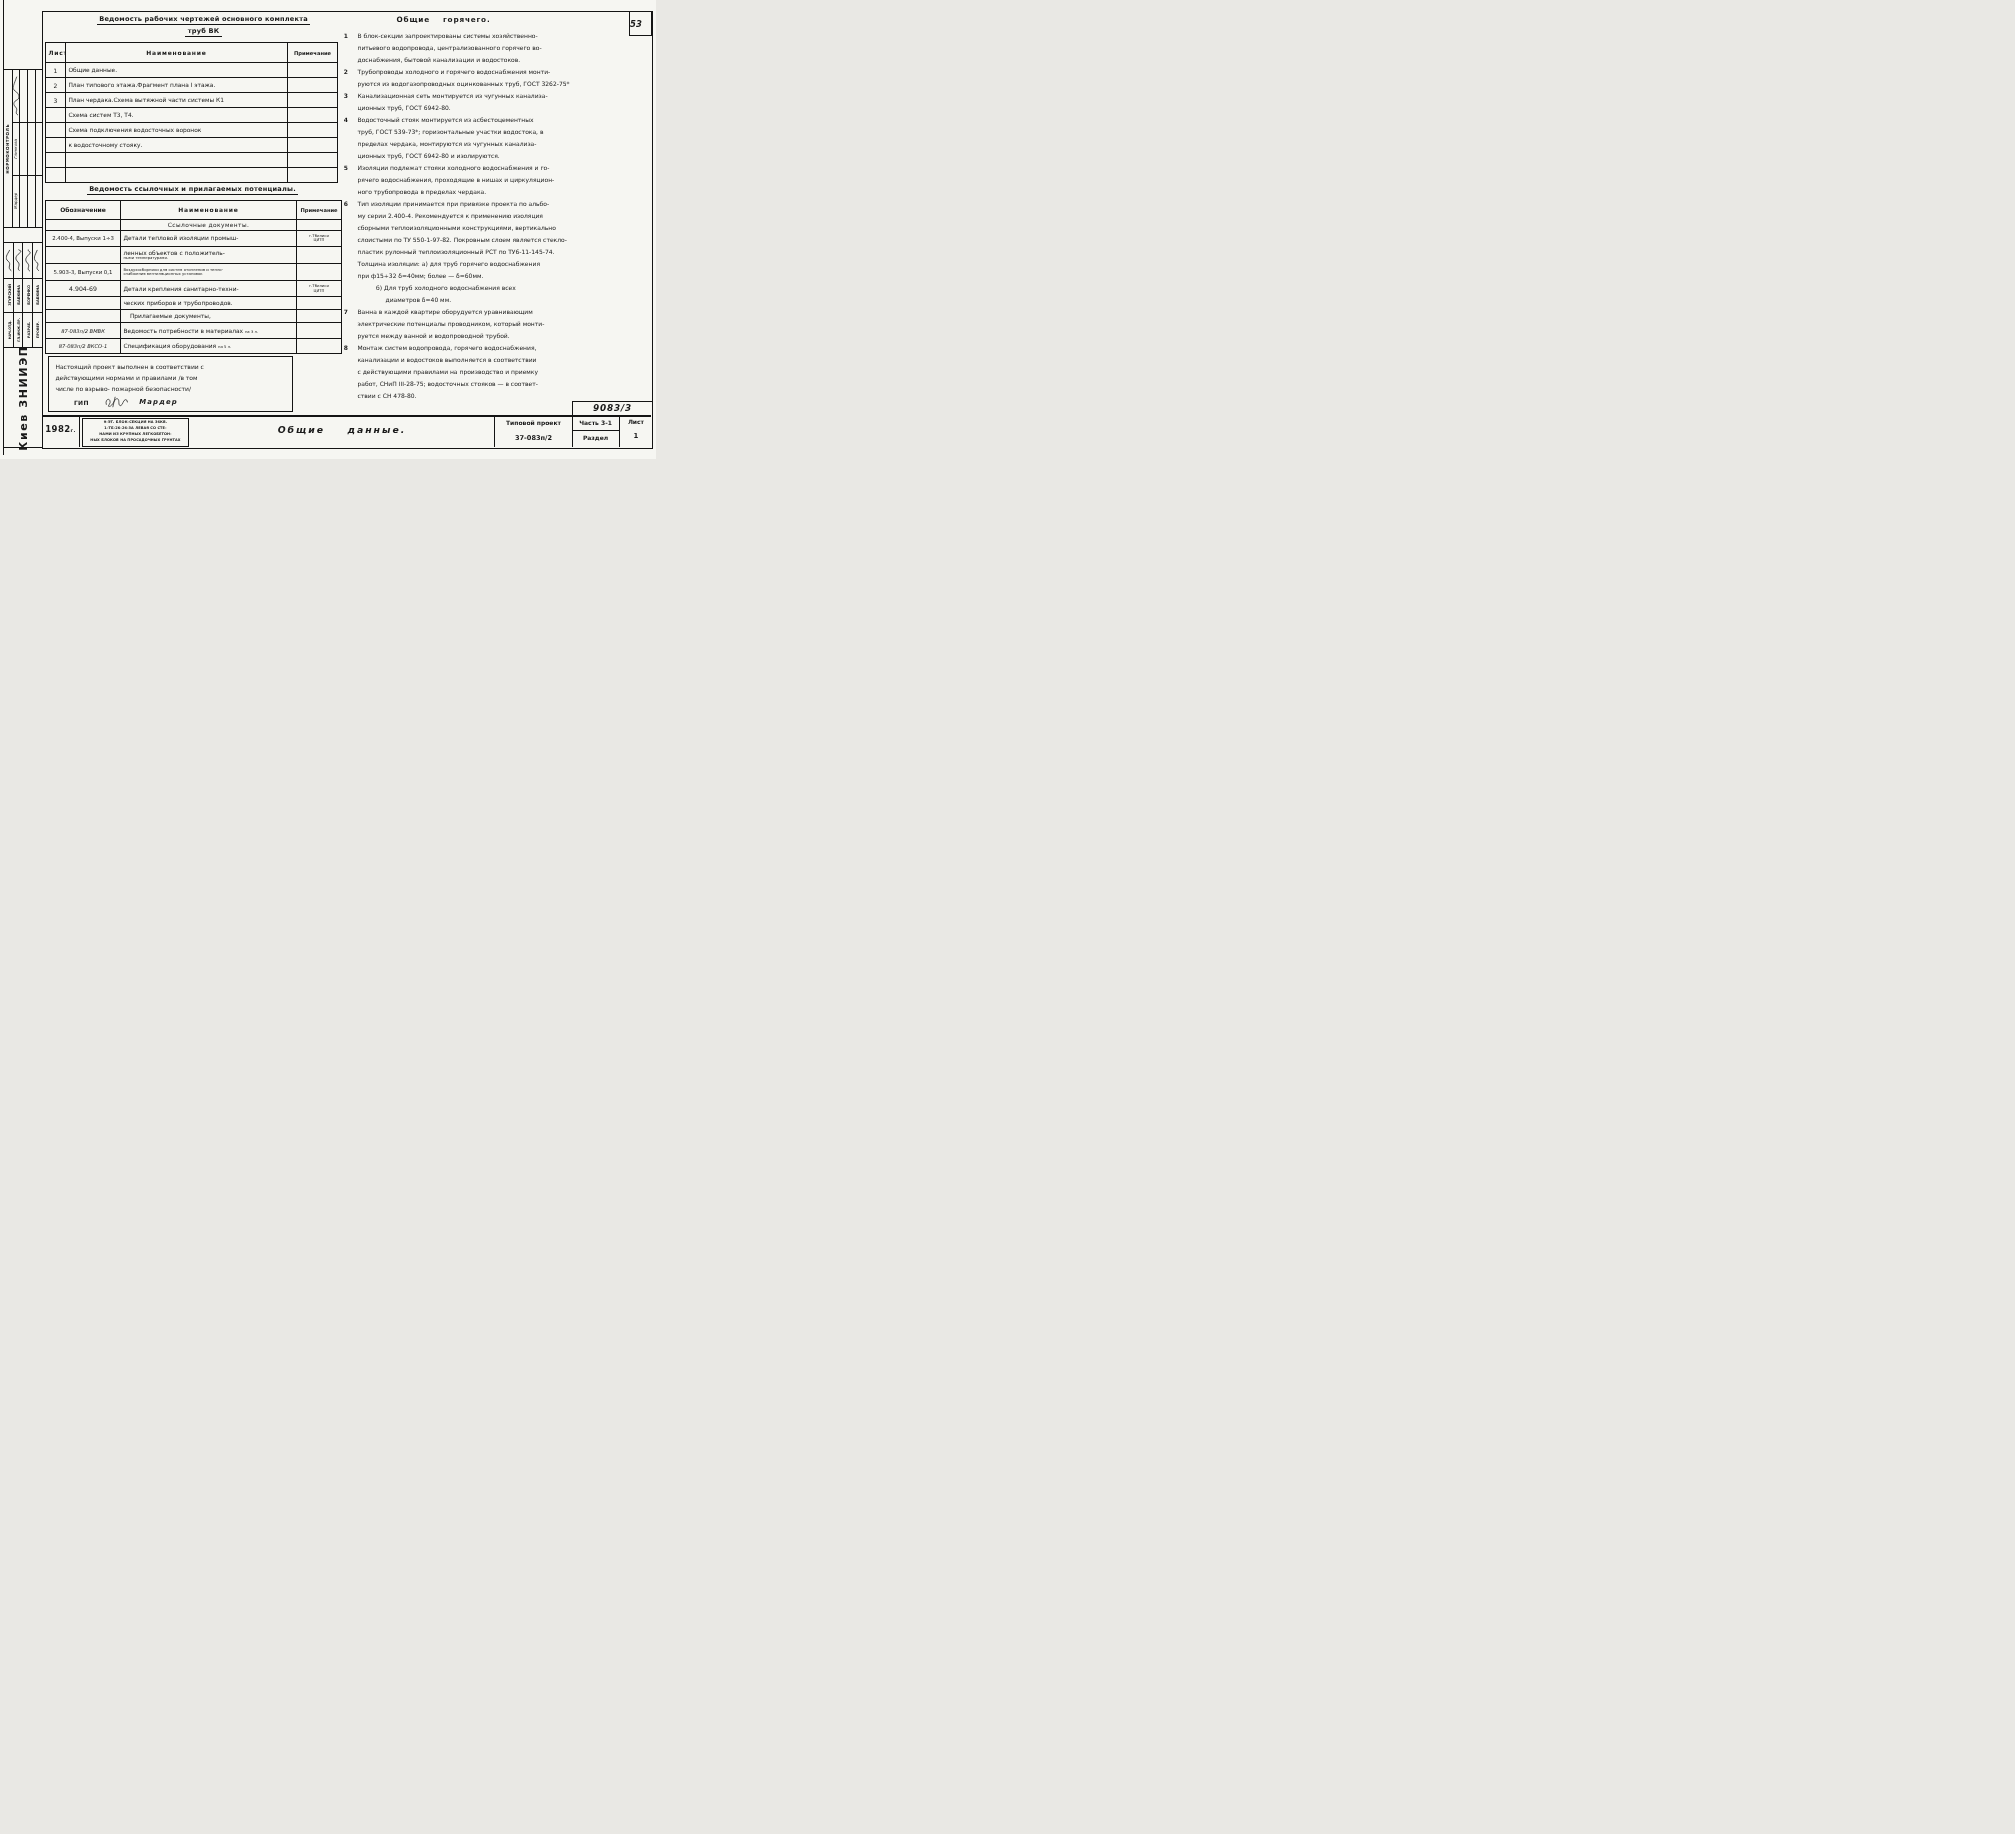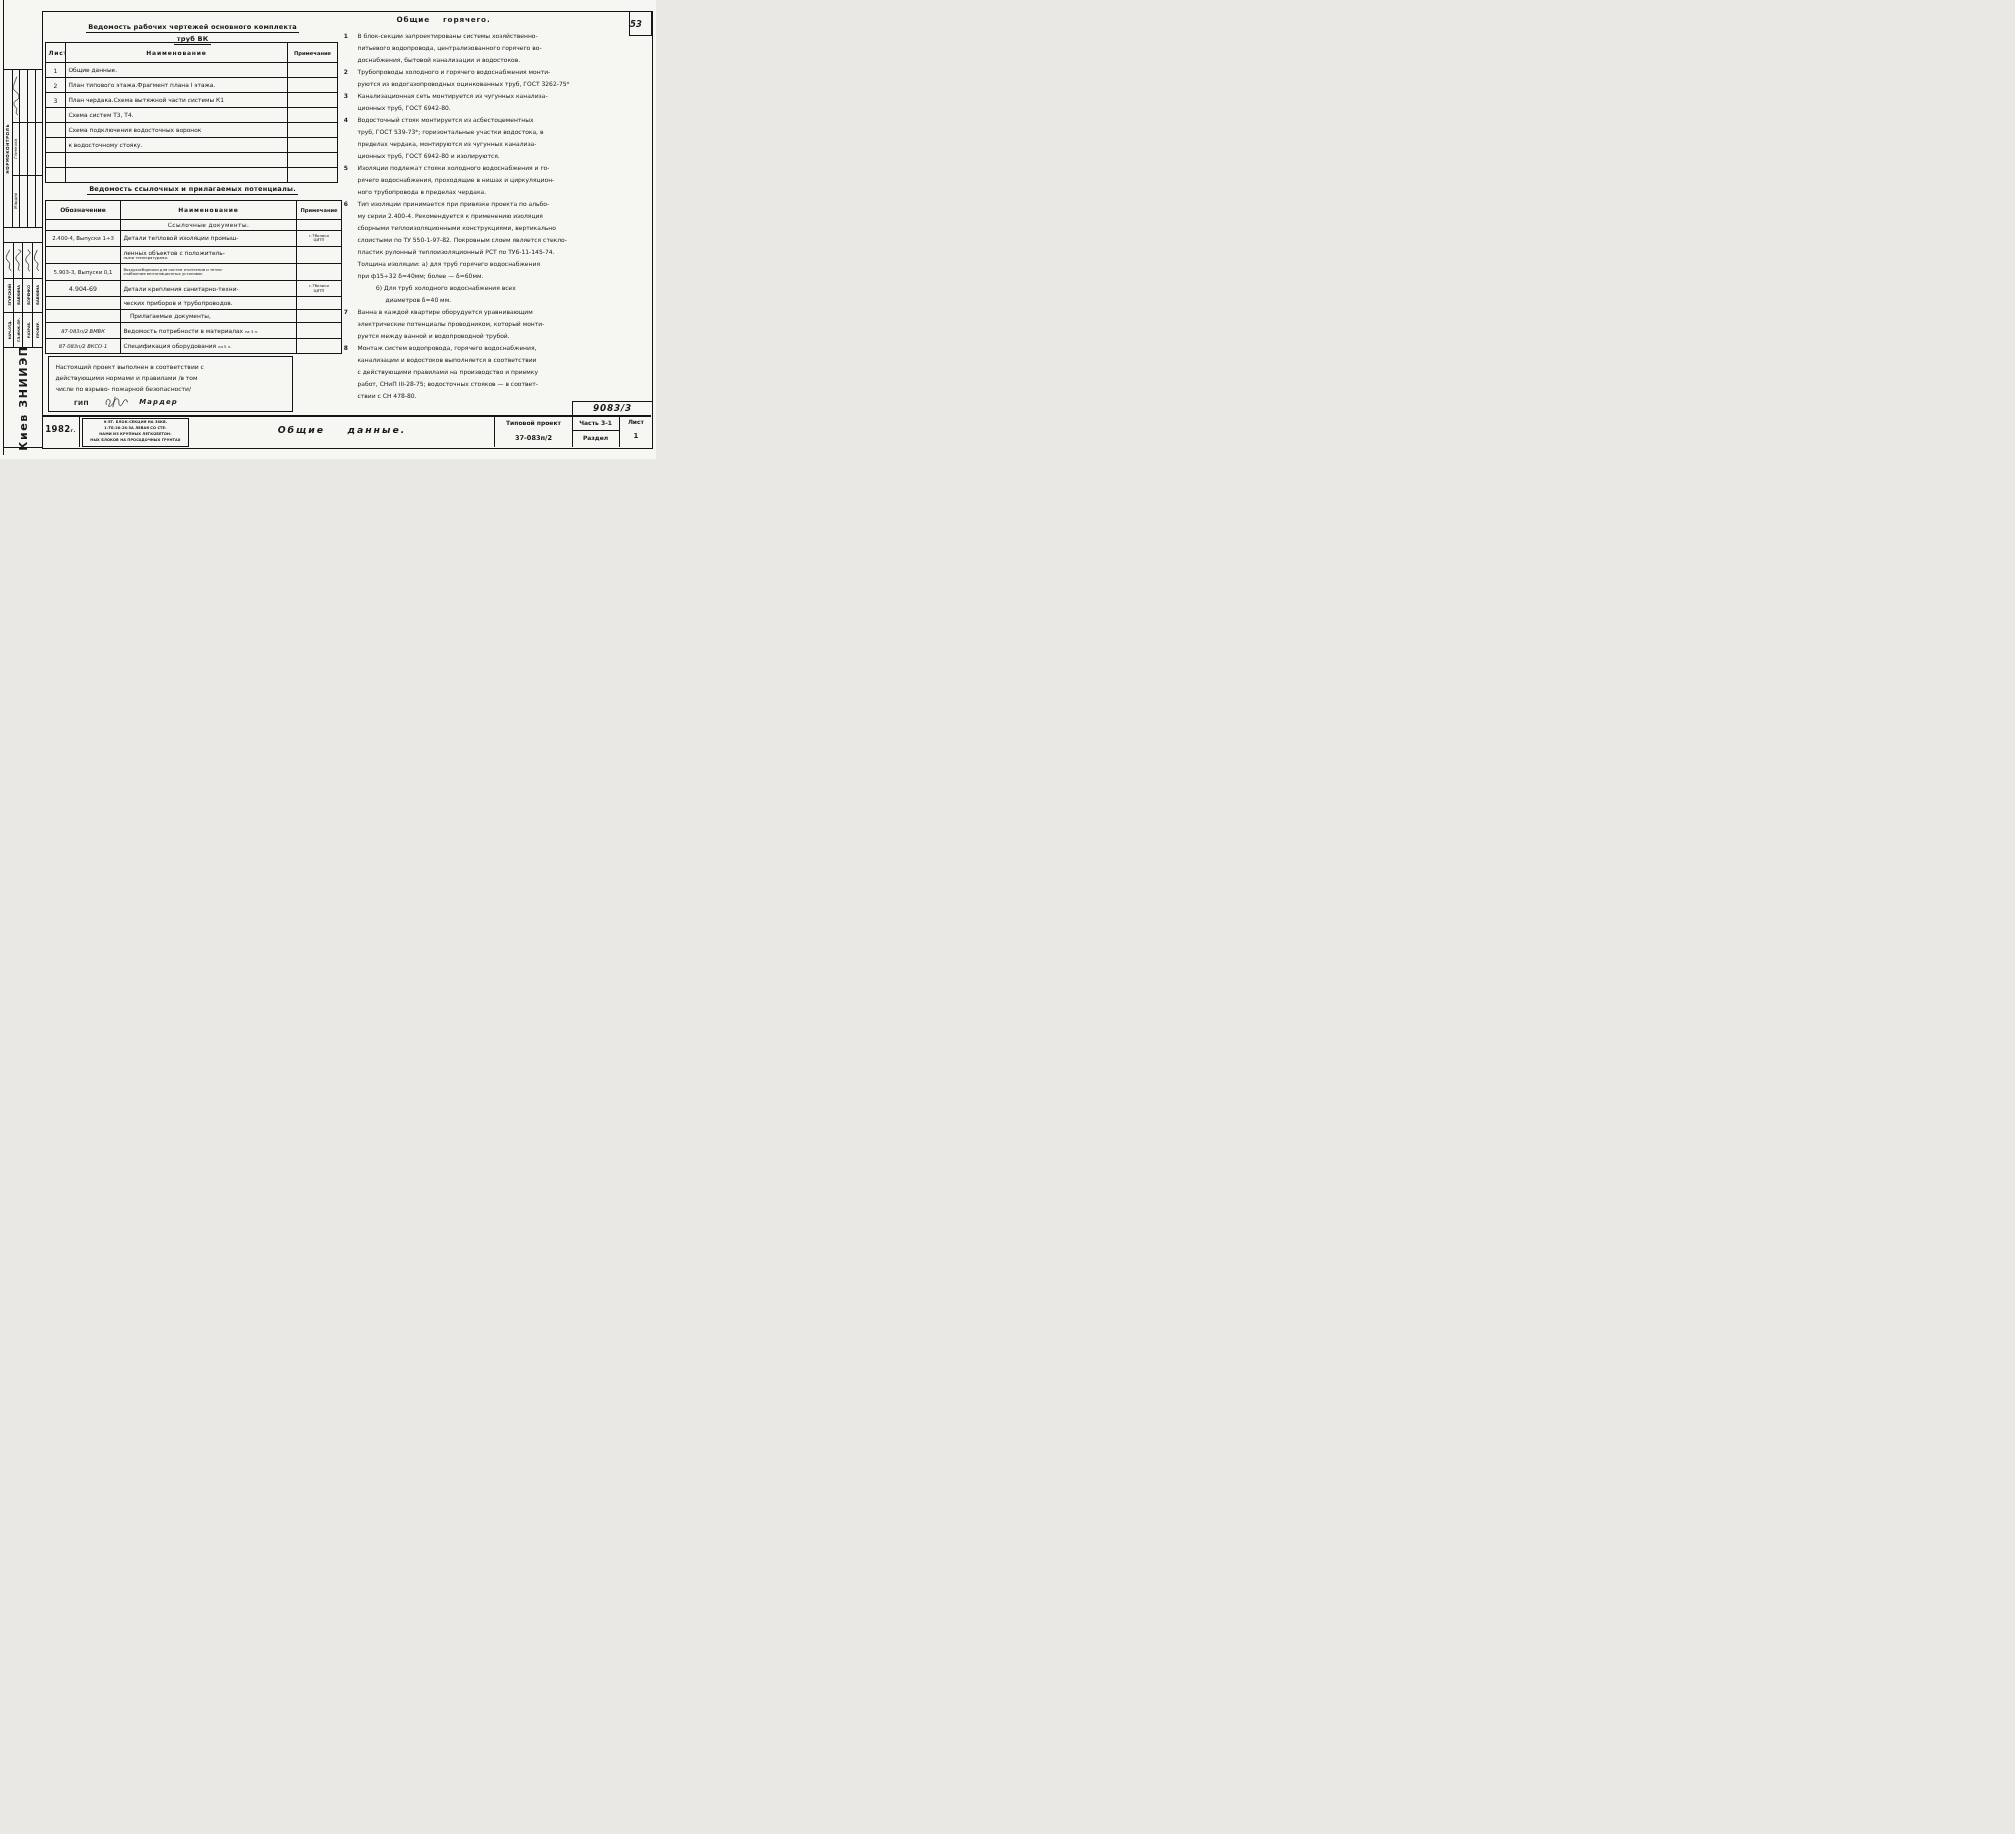--- a/index.html
+++ b/index.html
@@ -120,21 +120,21 @@
     <div class="rot role-name" style="left:16px;top:47px;width:35px;height:9.7px;">БАБКИНА</div>
     <div class="rot" style="left:16px;top:12.5px;width:35px;height:9.7px;">
       <svg class="sig" width="24" height="7.3" viewBox="0 0 60 18">
           <path d="M4 13 C12 1,18 17,26 7 S42 3,56 9" fill="none" stroke="#1a1a1a" stroke-width="2"></path>
         </svg>
     </div>
   </div>
 
   <div class="rot org-label" style="left:-27px;top:379px;width:100px;height:38px;">Киев ЗНИИЭП</div>
 
-  <div class="reg-title" style="left:46px;top:14.5px;width:293px;margin-top:8px;">
+  <div class="reg-title" style="left:57px;top:14.5px;width:293px;">
     <div><span class="ul">Ведомость рабочих чертежей основного комплекта</span></div>
     <div style="margin-top:2px;"><span class="ul">труб ВК</span></div>
   </div>
 
   <table class="reg" style="left:45px;top:42px;width:293px;">
     <colgroup>
         <col style="width:20px">
         <col style="width:222px">
         <col style="width:50px">
       </colgroup>

